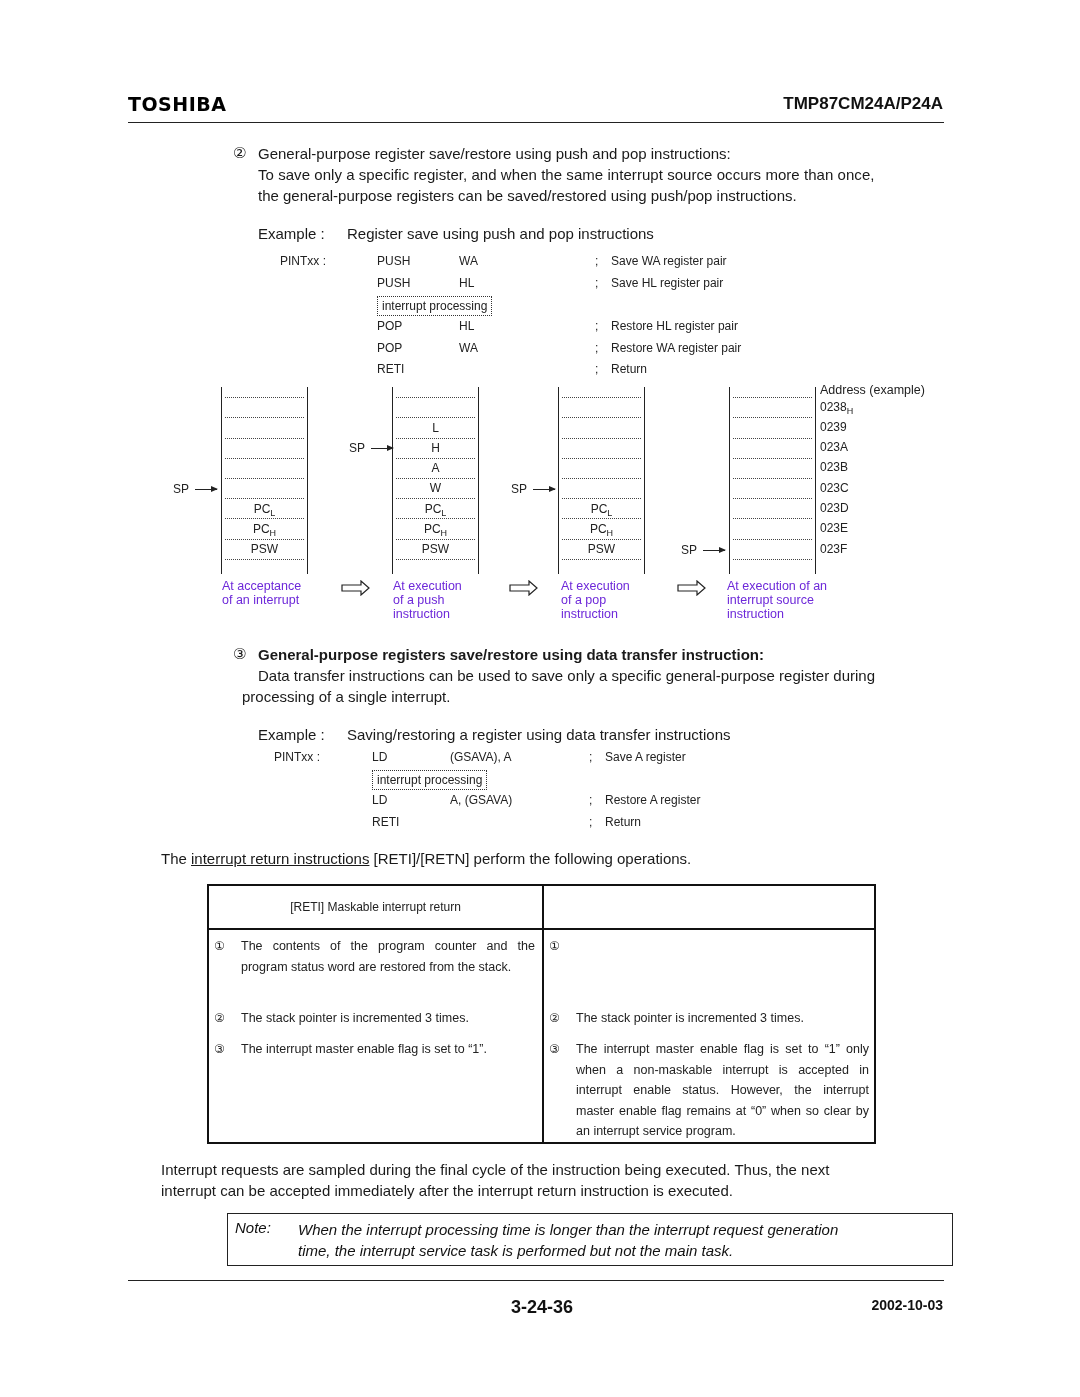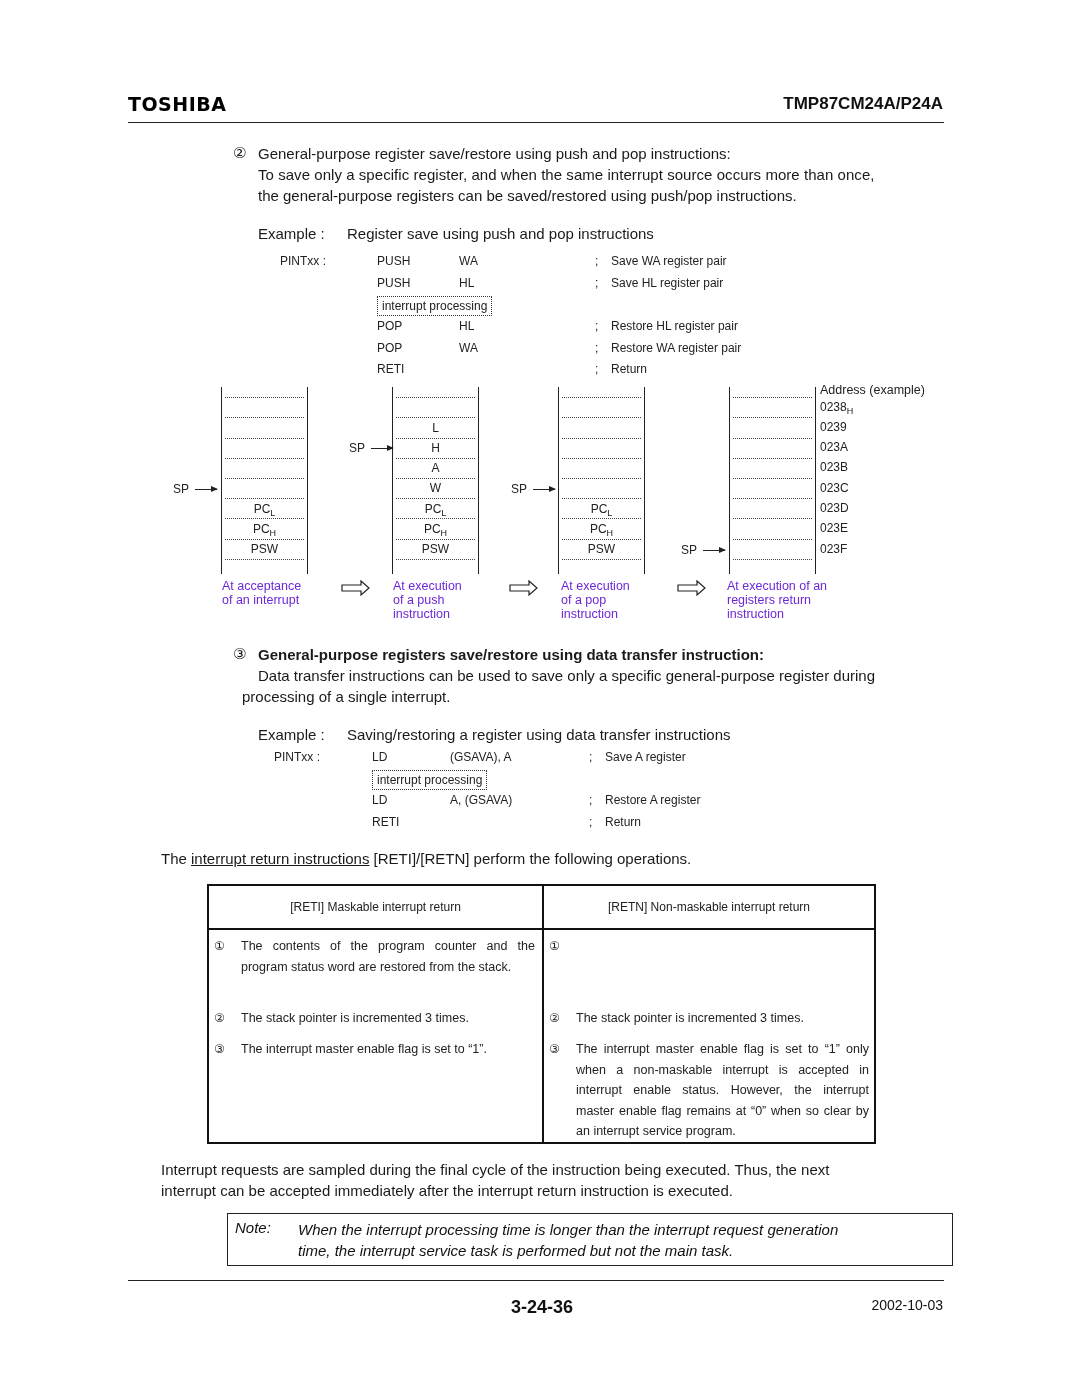--- a/index.html
+++ b/index.html
@@ -36,21 +36,21 @@
   .tbl .hdiv { position: absolute; left: 0; right: 0; top: 42px; height: 2px; background: #111; }
   .tbl .th { position: absolute; top: 0; height: 42px; line-height: 42px; text-align: center; font-size: 12px; color: #222; }
   .tbl .item { position: absolute; font-size: 12.5px; line-height: 20.5px; color: #222; }
   .tbl .item .num { position: absolute; left: 0; top: 0; font-family: "DejaVu Sans", sans-serif; font-size: 12px; }
   .tbl .item .txt { position: absolute; left: 27px; right: 0; top: 0; text-align: justify; white-space: normal; }
   .note { position: absolute; left: 227px; top: 1213px; width: 724px; height: 51px; border: 1px solid #222; }
   .note .lbl { position: absolute; left: 7px; top: 5px; font-style: italic; font-size: 15px; }
   .note .txt { position: absolute; left: 70px; top: 5px; font-style: italic; font-size: 15px; line-height: 21px; white-space: pre; }
   .hr-bot { left: 128px; top: 1280px; width: 816px; height: 1px; background: #222; }
   .pageno { left: 511px; top: 1297px; font-size: 18px; font-weight: bold; }
-  .date { right: 137px; top: 1297px; font-size: 14px; font-weight: normal; }
+  .date { right: 137px; top: 1297px; font-size: 14px; font-weight: bold; }
 </style>
 </head>
 <body>
 
 <div class="abs brand">TOSHIBA</div>
 <div class="abs partno">TMP87CM24A/P24A</div>
 <div class="abs hr-top"></div>
 
 <div class="abs body-text sec-num" style="left:233px; top:143px;">②</div>
 <div class="abs body-text" style="left:258px; top:143px;">General-purpose register save/restore using push and pop instructions:</div>
@@ -168,21 +168,21 @@
 
   <div class="caption" style="left:222px;">At acceptance
 of an interrupt</div>
   <div class="caption" style="left:393px;">At execution
 of a push
 instruction</div>
   <div class="caption" style="left:561px;">At execution
 of a pop
 instruction</div>
   <div class="caption" style="left:727px;">At execution of an
-registers return
+interrupt source
 instruction</div>
 
   <svg class="hollow" style="left:341px;" viewBox="0 0 30 16">
     <path d="M1 5 H20 V1 L28 8 L20 15 V11 H1 Z" fill="none" stroke="#222" stroke-width="1.2"></path>
   </svg>
   <svg class="hollow" style="left:509px;" viewBox="0 0 30 16">
     <path d="M1 5 H20 V1 L28 8 L20 15 V11 H1 Z" fill="none" stroke="#222" stroke-width="1.2"></path>
   </svg>
   <svg class="hollow" style="left:677px;" viewBox="0 0 30 16">
     <path d="M1 5 H20 V1 L28 8 L20 15 V11 H1 Z" fill="none" stroke="#222" stroke-width="1.2"></path>
@@ -216,21 +216,20 @@
 </div>
 
 <div class="abs body-text" style="left:161px; top:848px;">
   <span>The </span><span style="text-decoration:underline;">interrupt return instructions</span><span> [RETI]/[RETN] perform the following operations.</span>
 </div>
 
 <div class="tbl">
   <div class="vdiv"></div>
   <div class="hdiv"></div>
   <div class="th" style="left:0; width:333px;">[RETI]  Maskable interrupt return</div>
-  <div class="th" style="left:335px; width:330px;">[RETN]  Non-maskable interrupt return</div>
 
   <div class="item" style="left:5px; top:50px; width:321px; height:62px;">
     <span class="num">①</span>
       <span class="txt">The contents of the program counter and the program status word are restored from the stack.</span>
   </div>
   <div class="item" style="left:5px; top:122px; width:321px; height:22px;">
     <span class="num">②</span>
       <span class="txt" style="text-align:left;">The stack pointer is incremented 3 times.</span>
   </div>
   <div class="item" style="left:5px; top:153px; width:321px; height:22px;">

